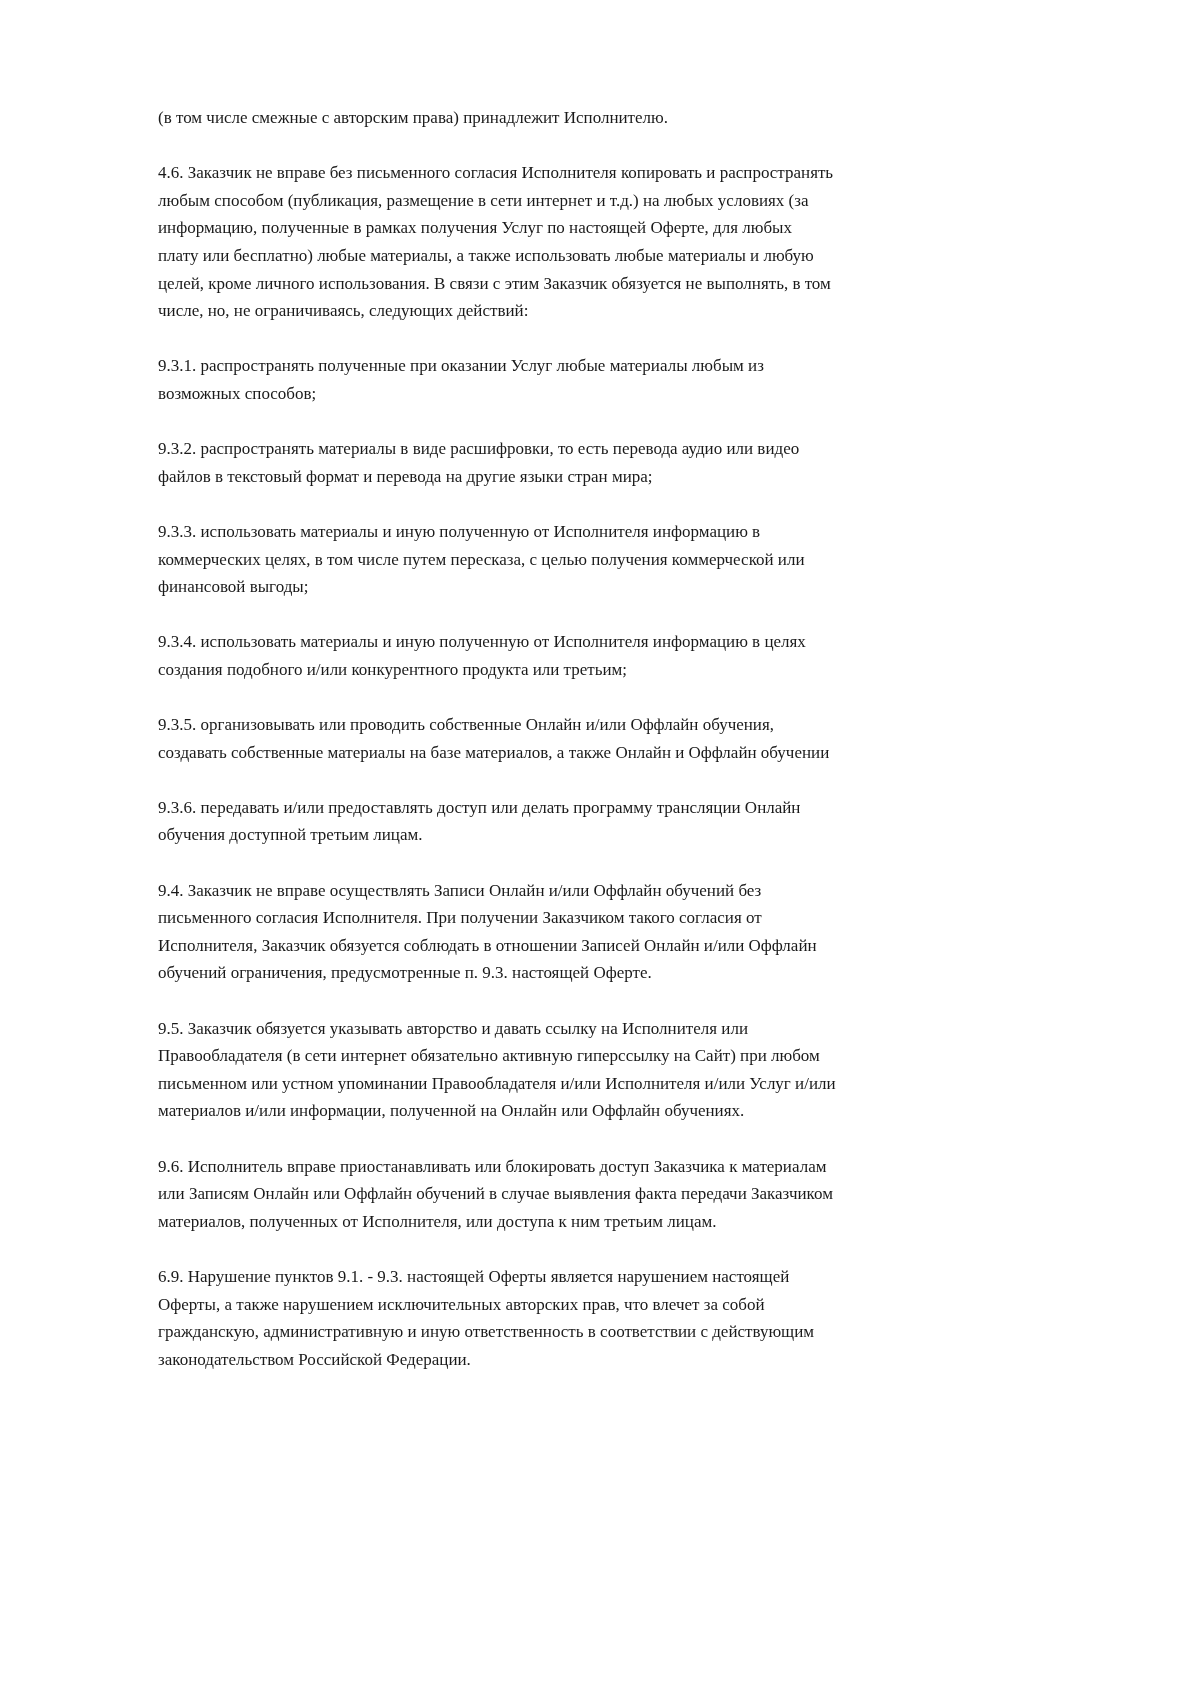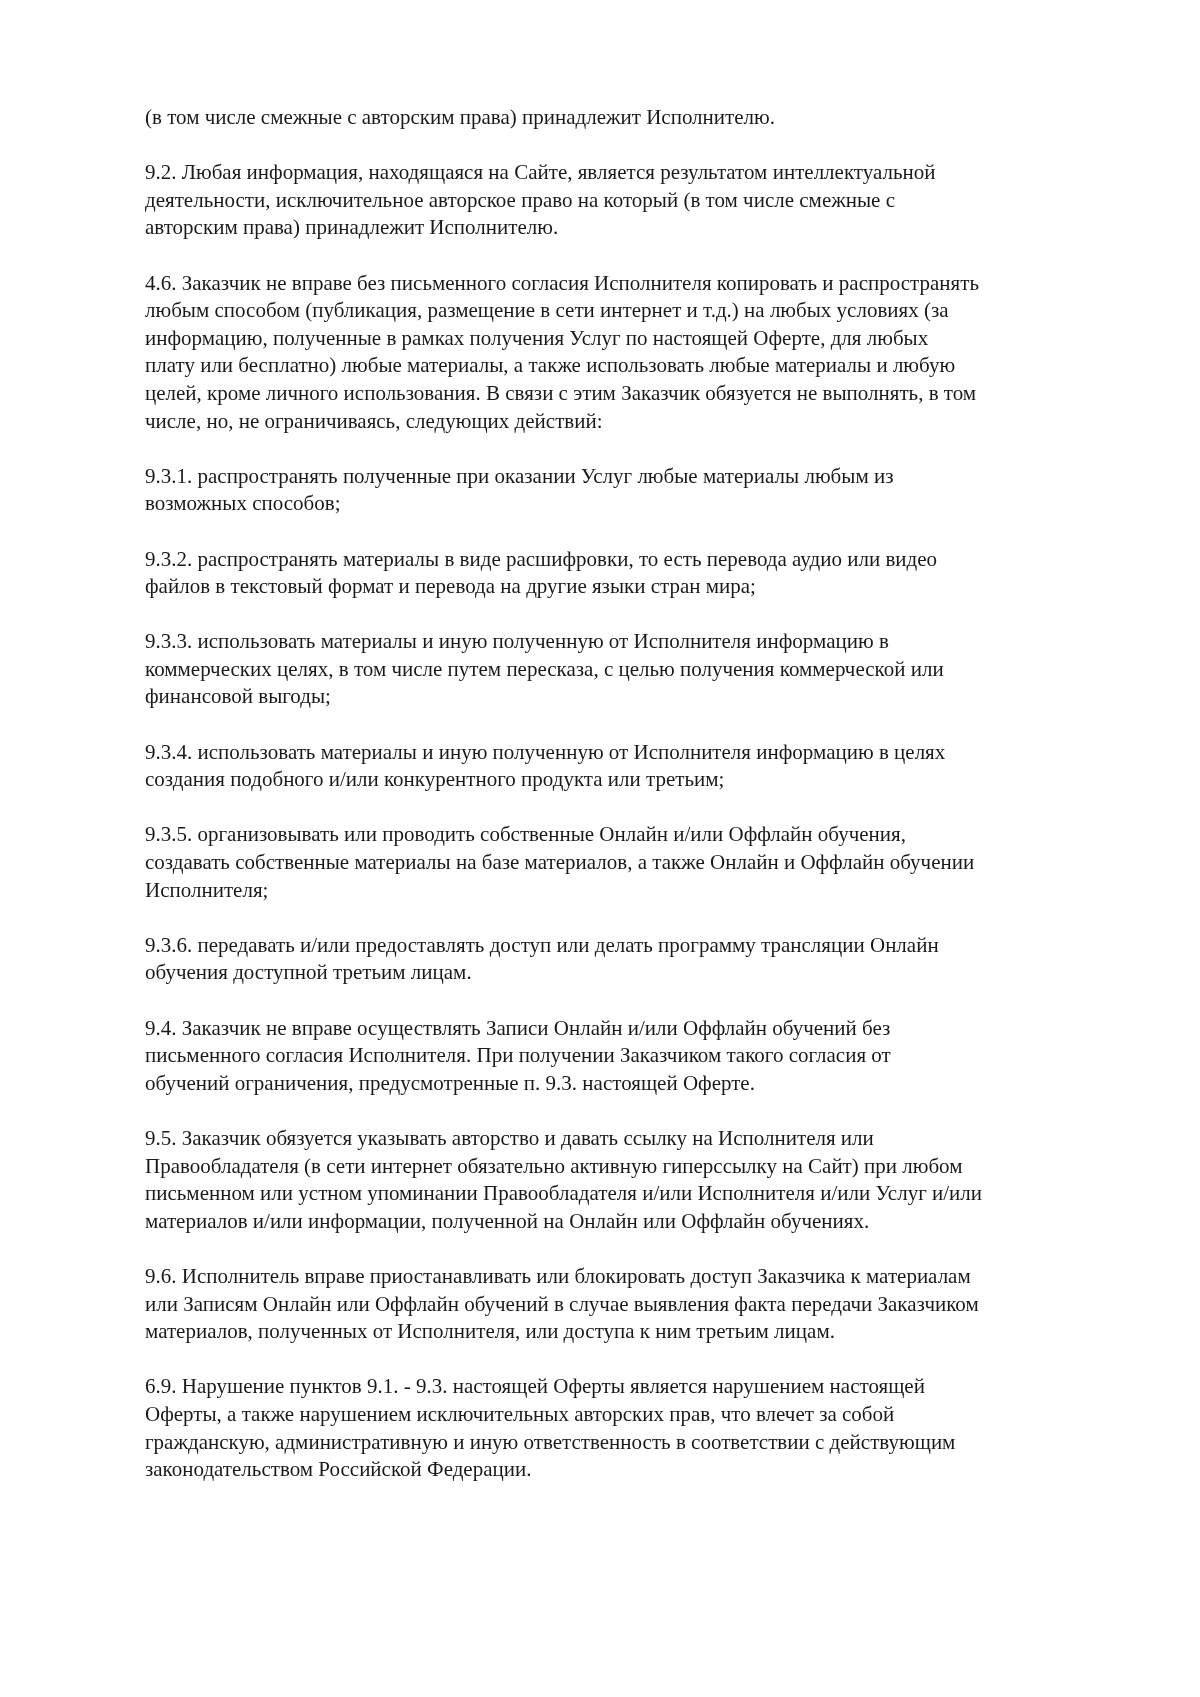--- a/index.html
+++ b/index.html
@@ -1,35 +1,30 @@
 <!DOCTYPE html>
 <html><head>
 <meta charset="utf-8">
 <style>
   html, body { margin: 0; padding: 0; background: #ffffff; }
   body { width: 1200px; height: 1697px; position: relative; overflow: hidden; }
   .page {
-    position: absolute; left: 145px; top: 104px; width: 960px;
+    position: absolute; left: 158px; top: 104px; width: 960px;
     font-family: "Liberation Serif", serif;
-    font-size: 21px; line-height: 27.6px; color: #1a1a1a;
+    font-size: 17px; line-height: 27.6px; color: #1a1a1a;
   }
   .para { margin: 0 0 27.6px 0; }
   .line { display: block; white-space: nowrap; }
 </style>
 </head>
 <body>
 
 <div class="page" id="doc">
     <p class="para">
       <span class="line">(в том числе смежные с авторским права) принадлежит Исполнителю.</span>
-    </p>
-    <p class="para">
-      <span class="line">9.2. Любая информация, находящаяся на Сайте, является результатом интеллектуальной</span>
-      <span class="line">деятельности, исключительное авторское право на который (в том числе смежные с</span>
-      <span class="line">авторским права) принадлежит Исполнителю.</span>
     </p>
     <p class="para">
       <span class="line">4.6. Заказчик не вправе без письменного согласия Исполнителя копировать и распространять</span>
       <span class="line">любым способом (публикация, размещение в сети интернет и т.д.) на любых условиях (за</span>
       <span class="line">информацию, полученные в рамках получения Услуг по настоящей Оферте, для любых</span>
       <span class="line">плату или бесплатно) любые материалы, а также использовать любые материалы и любую</span>
       <span class="line">целей, кроме личного использования. В связи с этим Заказчик обязуется не выполнять, в том</span>
       <span class="line">числе, но, не ограничиваясь, следующих действий:</span>
     </p>
     <p class="para">
@@ -45,29 +40,29 @@
       <span class="line">коммерческих целях, в том числе путем пересказа, с целью получения коммерческой или</span>
       <span class="line">финансовой выгоды;</span>
     </p>
     <p class="para">
       <span class="line">9.3.4. использовать материалы и иную полученную от Исполнителя информацию в целях</span>
       <span class="line">создания подобного и/или конкурентного продукта или третьим;</span>
     </p>
     <p class="para">
       <span class="line">9.3.5. организовывать или проводить собственные Онлайн и/или Оффлайн обучения,</span>
       <span class="line">создавать собственные материалы на базе материалов, а также Онлайн и Оффлайн обучении</span>
-      <span class="line">Исполнителя;</span>
     </p>
     <p class="para">
       <span class="line">9.3.6. передавать и/или предоставлять доступ или делать программу трансляции Онлайн</span>
       <span class="line">обучения доступной третьим лицам.</span>
     </p>
     <p class="para">
       <span class="line">9.4. Заказчик не вправе осуществлять Записи Онлайн и/или Оффлайн обучений без</span>
       <span class="line">письменного согласия Исполнителя. При получении Заказчиком такого согласия от</span>
+      <span class="line">Исполнителя, Заказчик обязуется соблюдать в отношении Записей Онлайн и/или Оффлайн</span>
       <span class="line">обучений ограничения, предусмотренные п. 9.3. настоящей Оферте.</span>
     </p>
     <p class="para">
       <span class="line">9.5. Заказчик обязуется указывать авторство и давать ссылку на Исполнителя или</span>
       <span class="line">Правообладателя (в сети интернет обязательно активную гиперссылку на Сайт) при любом</span>
       <span class="line">письменном или устном упоминании Правообладателя и/или Исполнителя и/или Услуг и/или</span>
       <span class="line">материалов и/или информации, полученной на Онлайн или Оффлайн обучениях.</span>
     </p>
     <p class="para">
       <span class="line">9.6. Исполнитель вправе приостанавливать или блокировать доступ Заказчика к материалам</span>

